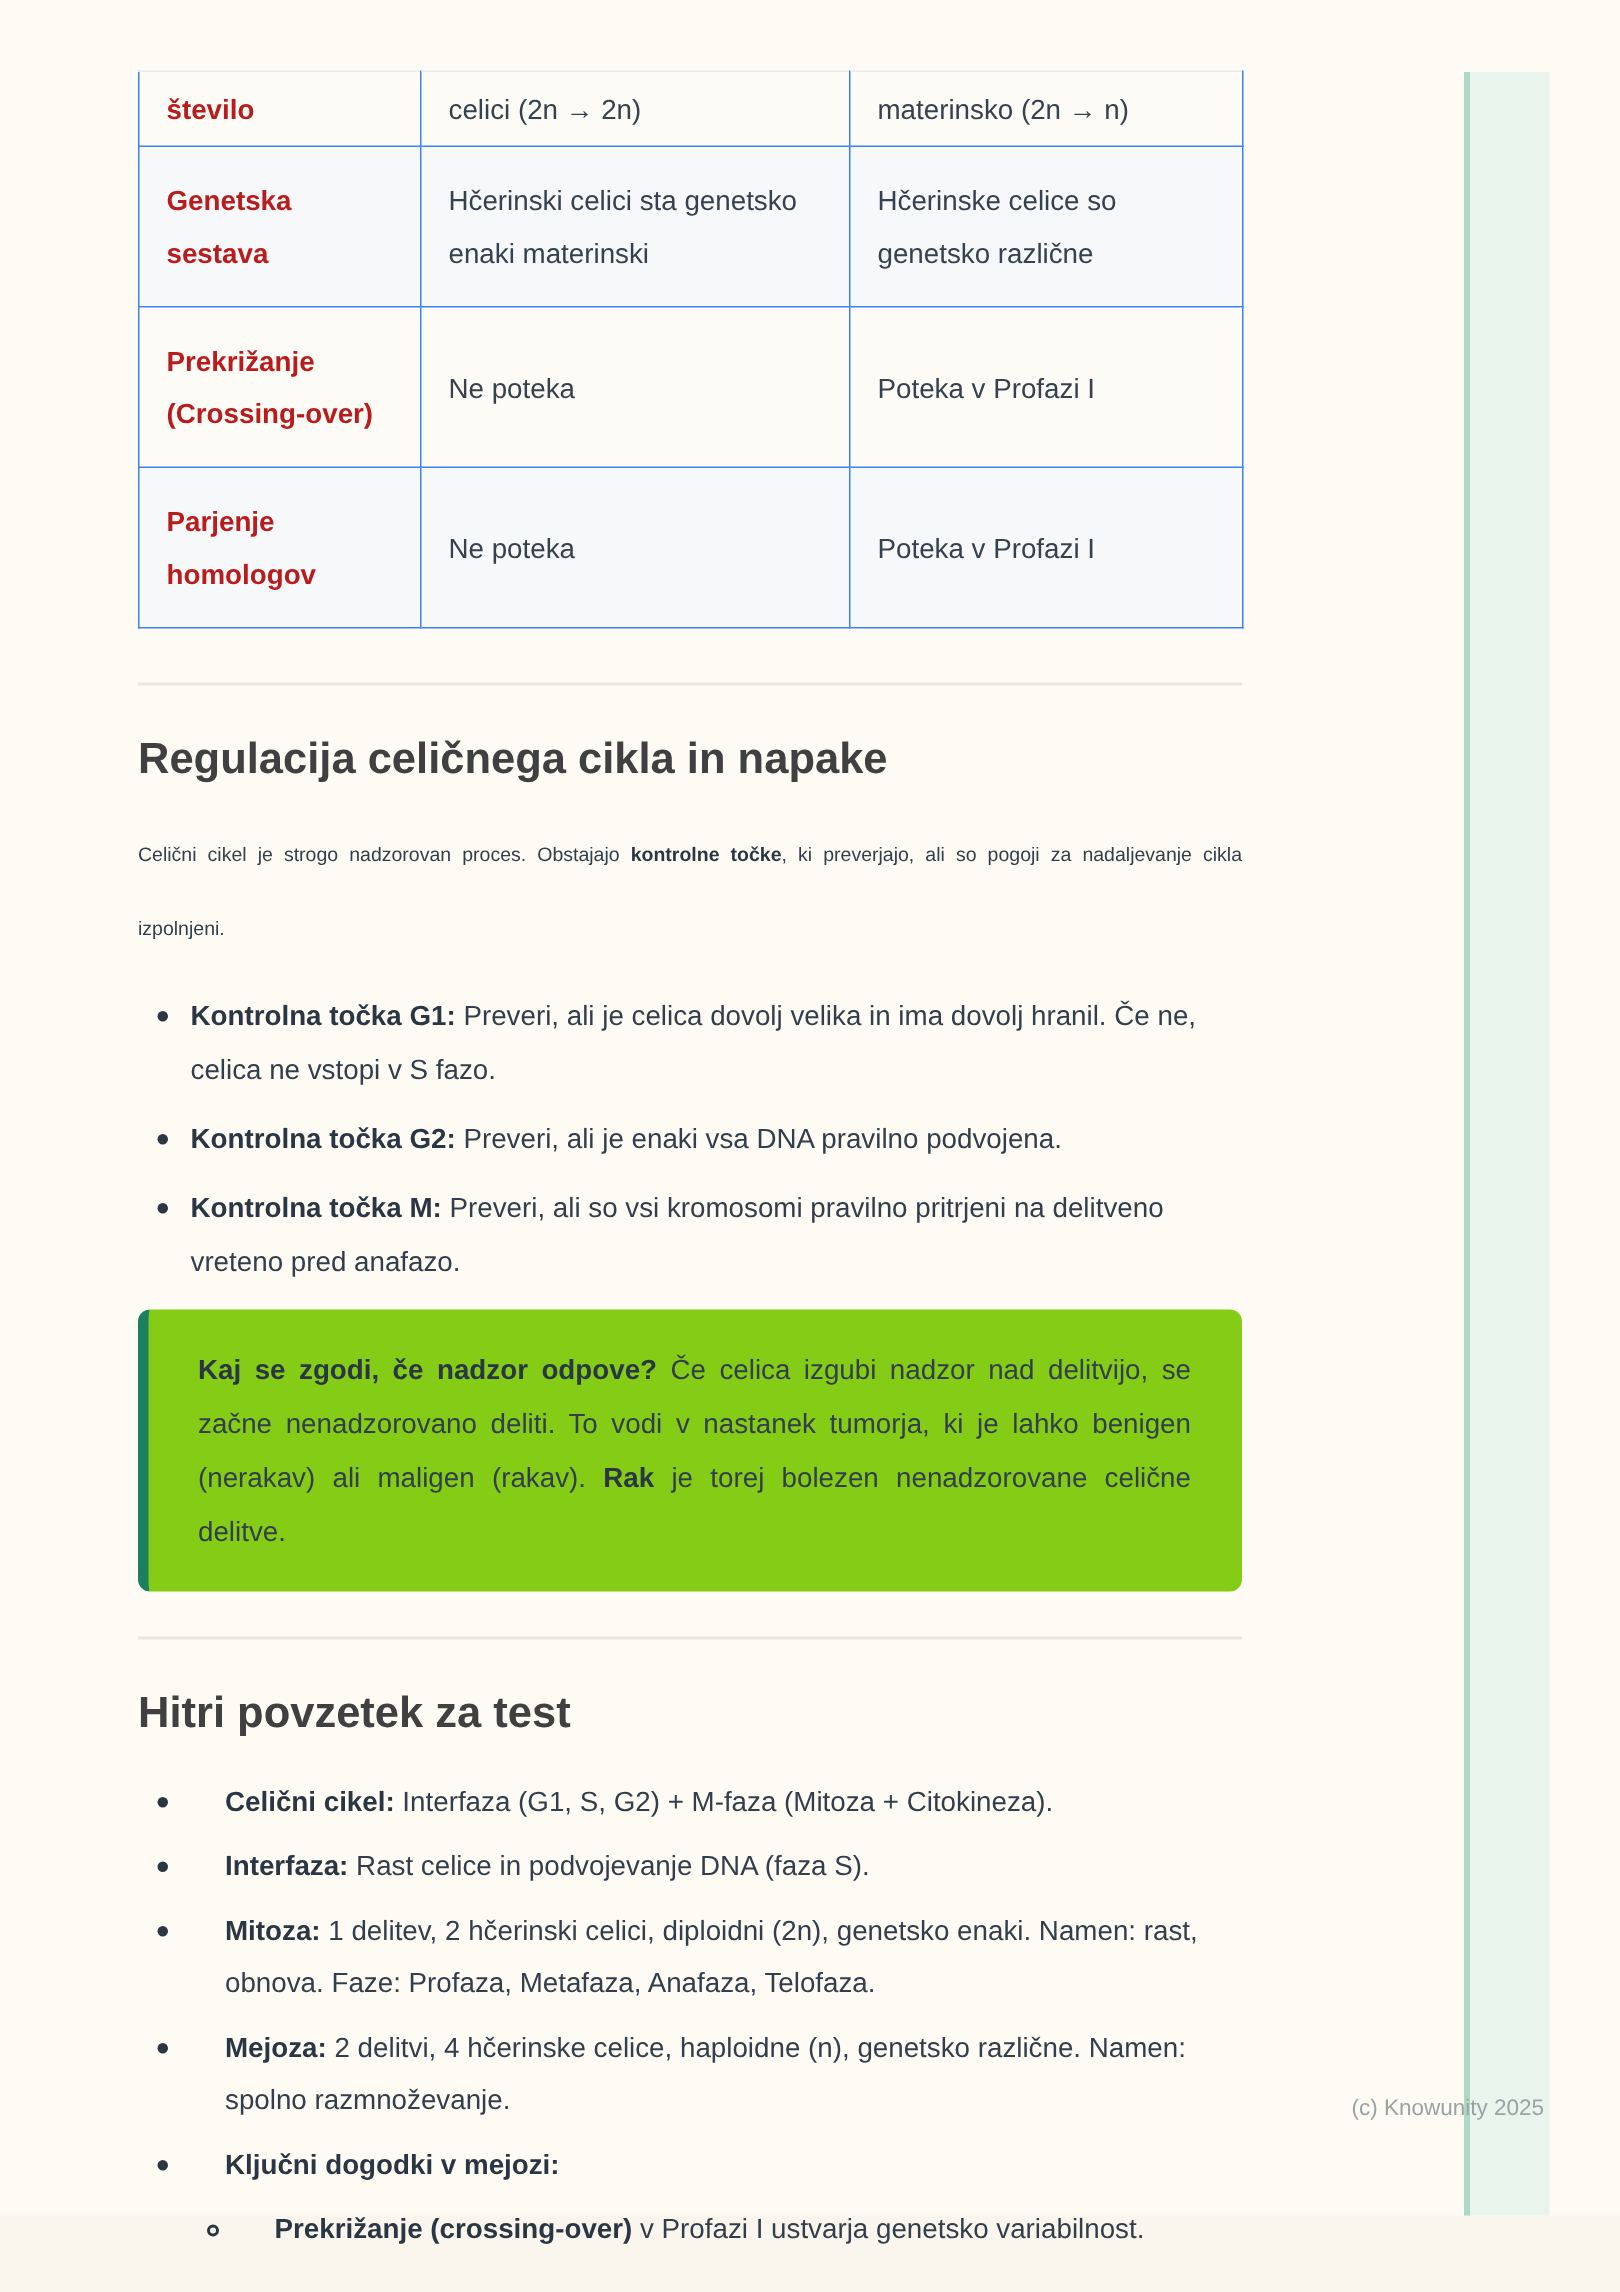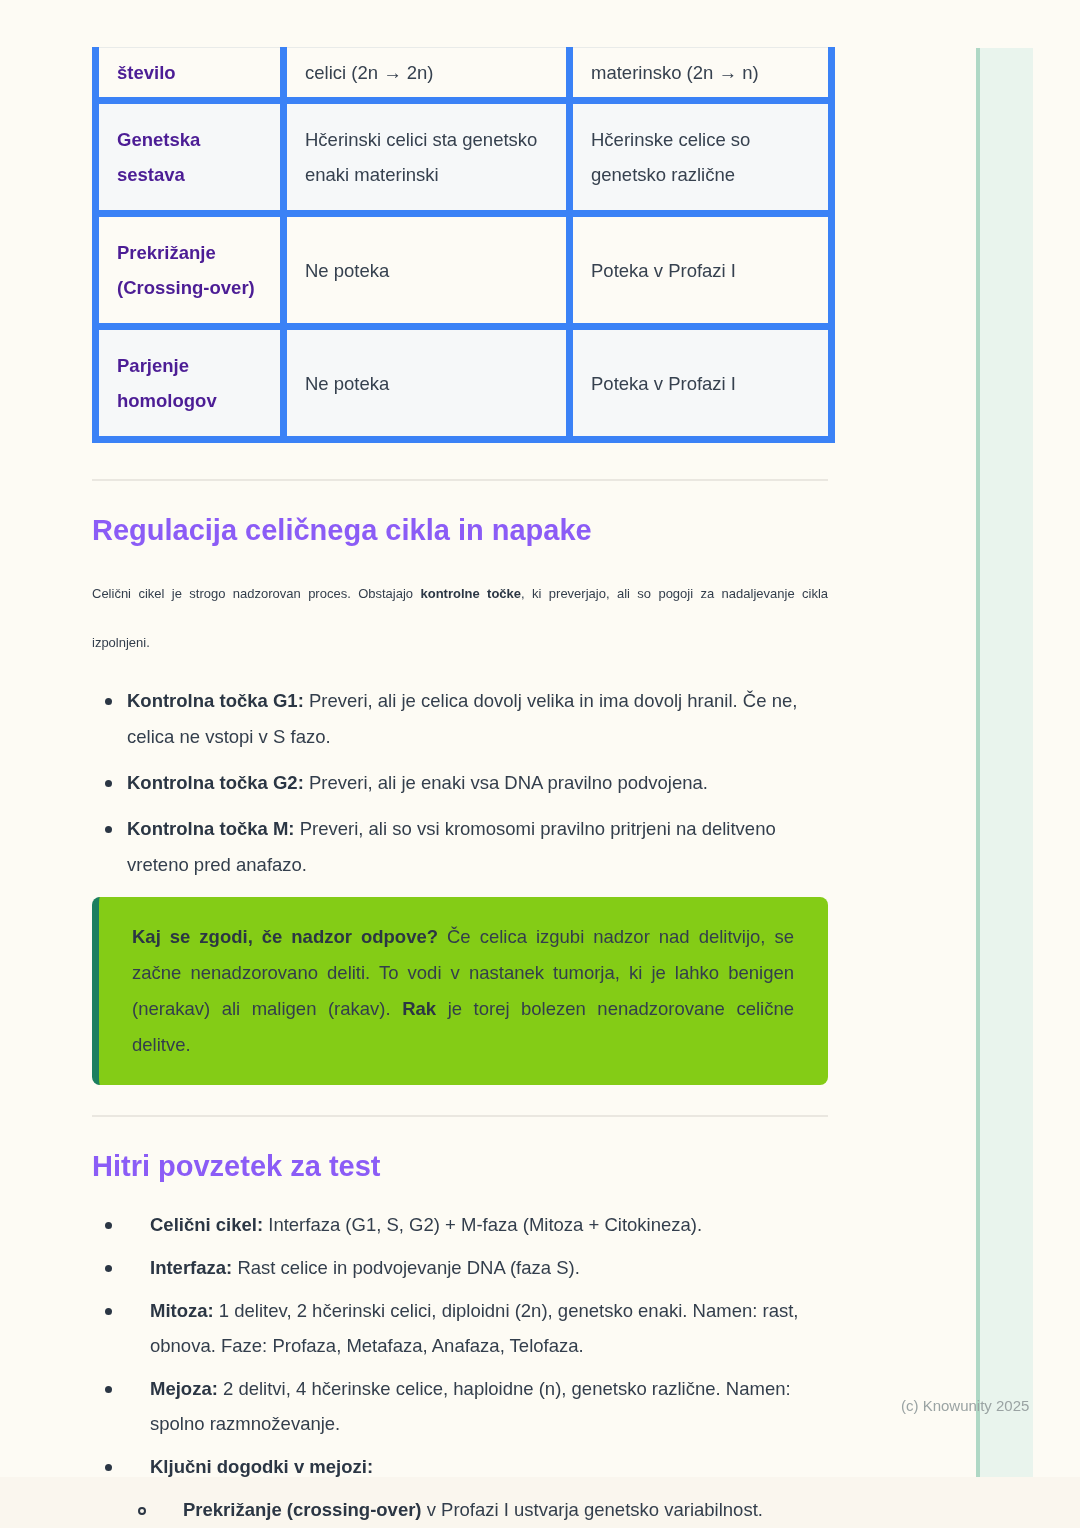--- a/index.html
+++ b/index.html
@@ -19,34 +19,34 @@
     background:#e9f4ed;border-left:4px solid #afd8c5;z-index:1;
   }
   .content{position:absolute;left:92px;top:0;width:736px;z-index:2;}
 
   
   table.cmp{border-collapse:collapse;width:736px;table-layout:fixed;margin-top:47px;}
   table.cmp col.c1{width:188px;}
   table.cmp col.c2{width:286px;}
   table.cmp col.c3{width:262px;}
   table.cmp th,table.cmp td{
-    border:7px solid #3b82f6;text-align:left;vertical-align:middle;
+    border:1px solid #3b82f6;text-align:left;vertical-align:middle;
     font-size:18.5px;line-height:35px;padding:18px 18px;
     font-weight:400;color:#36414f;word-wrap:break-word;
   }
-  table.cmp th{font-weight:700;color:#4c1d95;}
+  table.cmp th{font-weight:700;color:#b91c1c;}
   tr.row-odd{background:#fdfbf5;}
   tr.row-even{background:#f6f8f9;}
   tr.row-cut th,tr.row-cut td{padding-top:11px;padding-bottom:11px;line-height:27px;border-top:1px solid #e9ebe9;}
 
   .divider{border:none;border-top:2px solid #eae7e0;margin:36px 0 0 0;}
 
   h2.section{
     margin:32px 0 0 0;font-size:29px;line-height:34px;font-weight:700;
-    color:#8b5cf6;letter-spacing:0;
+    color:#404040;letter-spacing:0;
   }
   p.intro{margin:22px 0 0 0;font-size:13px;line-height:49px;text-align:justify;}
   strong{color:#2b3644;}
 
   ul.blist{list-style:none;margin:16px 0 0 0;padding:0;}
   ul.blist li{display:flex;margin:0 0 10px 0;}
   .b-marker{flex:0 0 35px;padding-left:13px;box-sizing:border-box;padding-top:15px;}
   .dot{display:block;width:7px;height:7px;border-radius:50%;background:#2b3644;}
   .circle{display:block;width:8px;height:8px;border-radius:50%;border:2px solid #2b3644;box-sizing:border-box;background:transparent;}
   .b-text{flex:1;font-size:18.5px;line-height:36px;}

